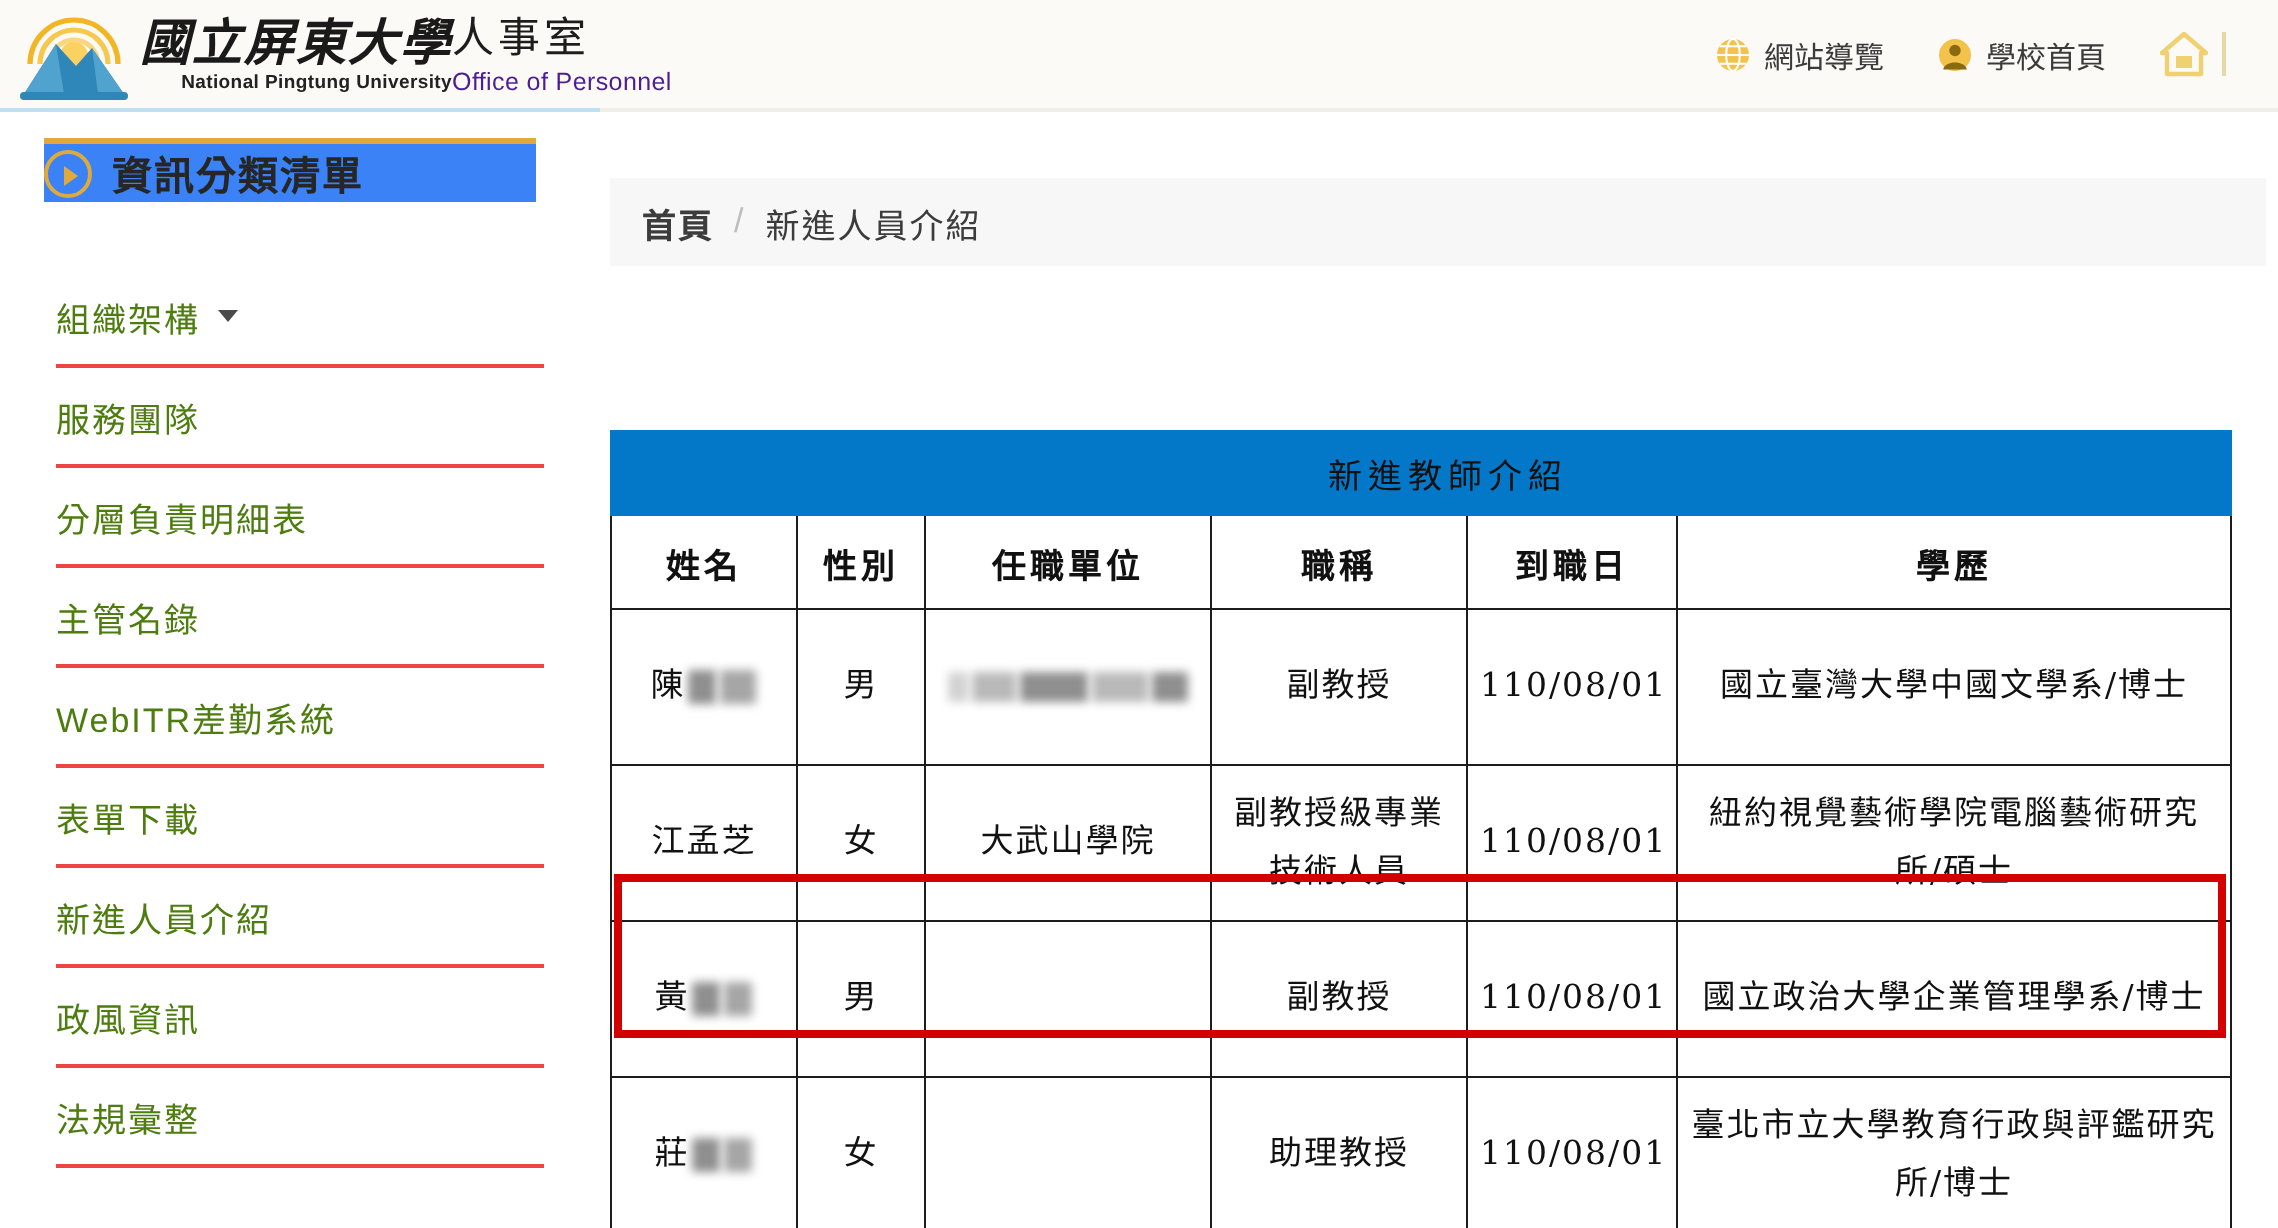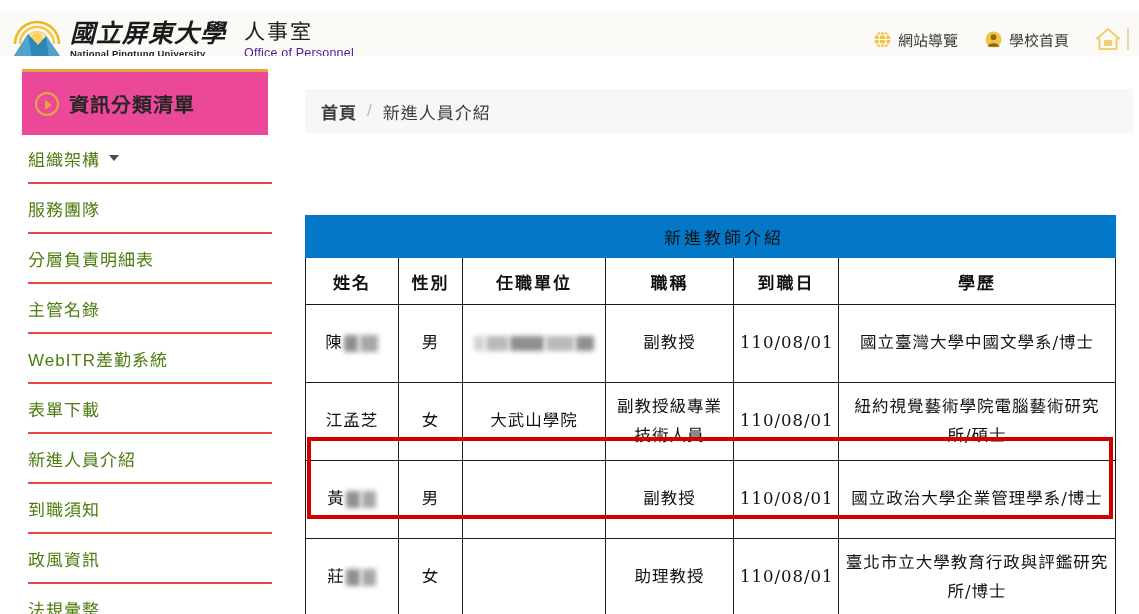--- a/index.html
+++ b/index.html
@@ -6,65 +6,65 @@
   html, body {
     margin: 0; padding: 0;
     width: 1139px; height: 614px;
     overflow: hidden;
     background: #ffffff;
     font-family: "Liberation Sans", "DejaVu Sans", sans-serif;
   }
 
   
   #header {
-    position: absolute; left: 0; top: 12px;
+    position: absolute; left: 0; top: 0;
     width: 1139px; height: 56px;
     background: #fbfaf6;
     border-bottom: 2px solid #f0eee6;
   }
   #header:after{
     content:""; position:absolute; left:0; bottom:-2px;
     width: 300px; height: 2px; background:#bfe0f2;
   }
   #brand { position: absolute; left: 8px; top: 2px; display: flex; align-items: center; }
   #logo-mark { width: 58px; height: 52px; position: relative; flex: 0 0 auto; }
   #logo-text { margin-left: 4px; }
   .logo-cn {
     font-family: "DejaVu Serif", "Liberation Serif", serif;
     font-weight: bold; font-style: italic;
     font-size: 25px; color: #1a1a1a; letter-spacing: 1px;
     line-height: 1.05; white-space: nowrap;
   }
   .logo-en {
     font-size: 9.5px; font-weight: bold; color: #222;
-    letter-spacing: .2px; white-space: nowrap; margin-top: 1px;
-  }
-  #dept { margin-left: 18px; }
+    letter-spacing: .2px; white-space: nowrap; margin-top: 1px; text-align: right;
+  }
+  #dept { }
   .dept-cn { font-size: 21px; color: #1d1d1d; letter-spacing: 2px; line-height: 1.15; white-space: nowrap; }
   .dept-en { font-size: 12.5px; color: #4c1d95; letter-spacing: .2px; white-space: nowrap; margin-top: 1px; }
 
   #topnav {
     position: absolute; right: 0; top: 14px;
     display: flex; align-items: center; gap: 26px;
-    padding-right: 0;
+    padding-right: 16px;
   }
   .topnav-item {
     display: flex; align-items: center; gap: 6px;
     font-size: 15px; color: #3b3b3b; white-space: nowrap; cursor: pointer;
   }
   .nav-ico { width: 19px; height: 19px; flex: 0 0 auto; display:block; }
   #home-wrap { display:flex; align-items:center; overflow:hidden; width: 44px; }
   #home-divider { width: 2px; height: 22px; background: #e6d9a8; margin-left: 6px; }
 
   
   #sidebar { position: absolute; left: 0; top: 56px; width: 300px; height: 558px; background: #fff; }
   #side-panel {
-    position: absolute; left: 22px; top: 13px; width: 246px; height: 66px;
-    background: #ec4899; border-top: 3px solid #e0a93c;
-    display: flex; align-items: center; padding-left: 13px;
+    position: absolute; left: 22px; top: 13px; width: 246px; height: 32px;
+    background: #3b82f6; border-top: 3px solid #e0a93c;
+    display: flex; align-items: center; padding-left: 0;
   }
   #panel-arrow {
     width: 24px; height: 24px; border-radius: 50%;
     border: 2px solid #e0a93c; position: relative; flex: 0 0 auto;
   }
   #panel-arrow:after{
     content:""; position:absolute; left:8px; top:6px;
     border-left: 7px solid #e0a93c;
     border-top: 5px solid transparent; border-bottom: 5px solid transparent;
   }
@@ -249,23 +249,20 @@
     <div class="side-item">
       <span>WebITR差勤系統</span>
     </div>
     <div class="side-item">
       <span>表單下載</span>
     </div>
     <div class="side-item">
       <span>新進人員介紹</span>
     </div>
     <div class="side-item">
-      <span>到職須知</span>
-    </div>
-    <div class="side-item">
       <span>政風資訊</span>
     </div>
     <div class="side-item">
       <span>法規彙整</span>
     </div>
   </div>
 </div>
 
 <div id="main">
 

